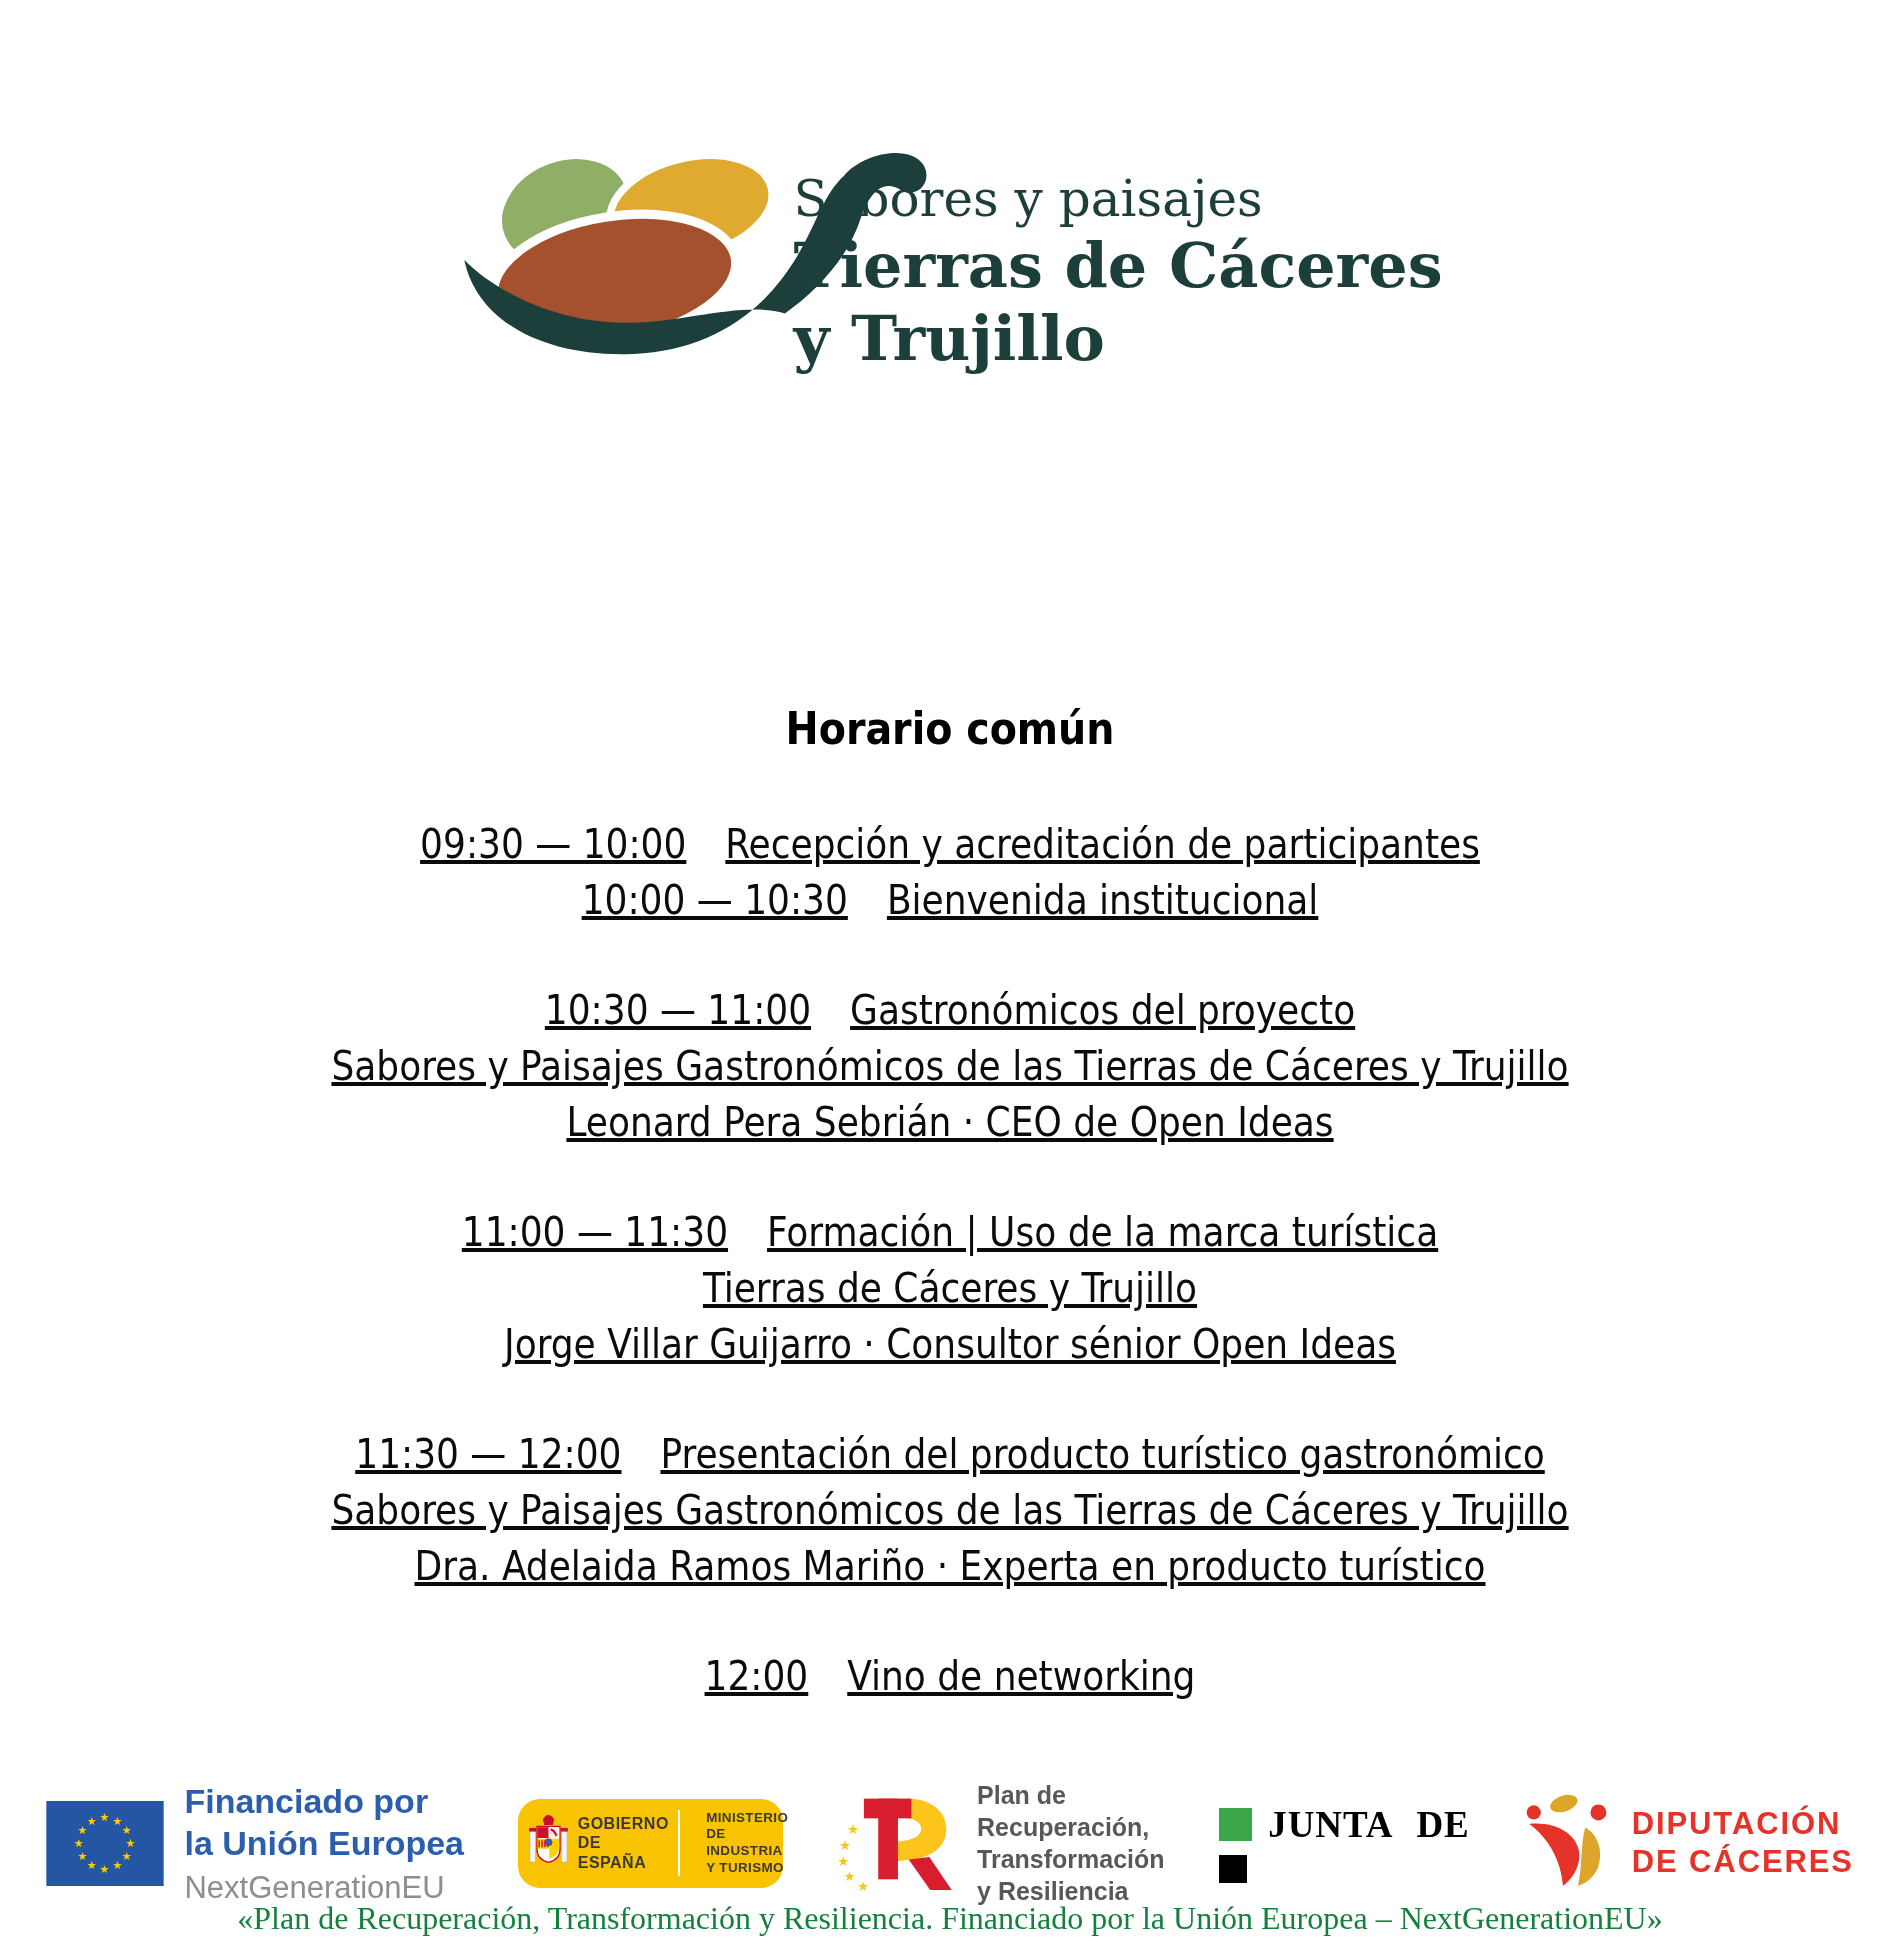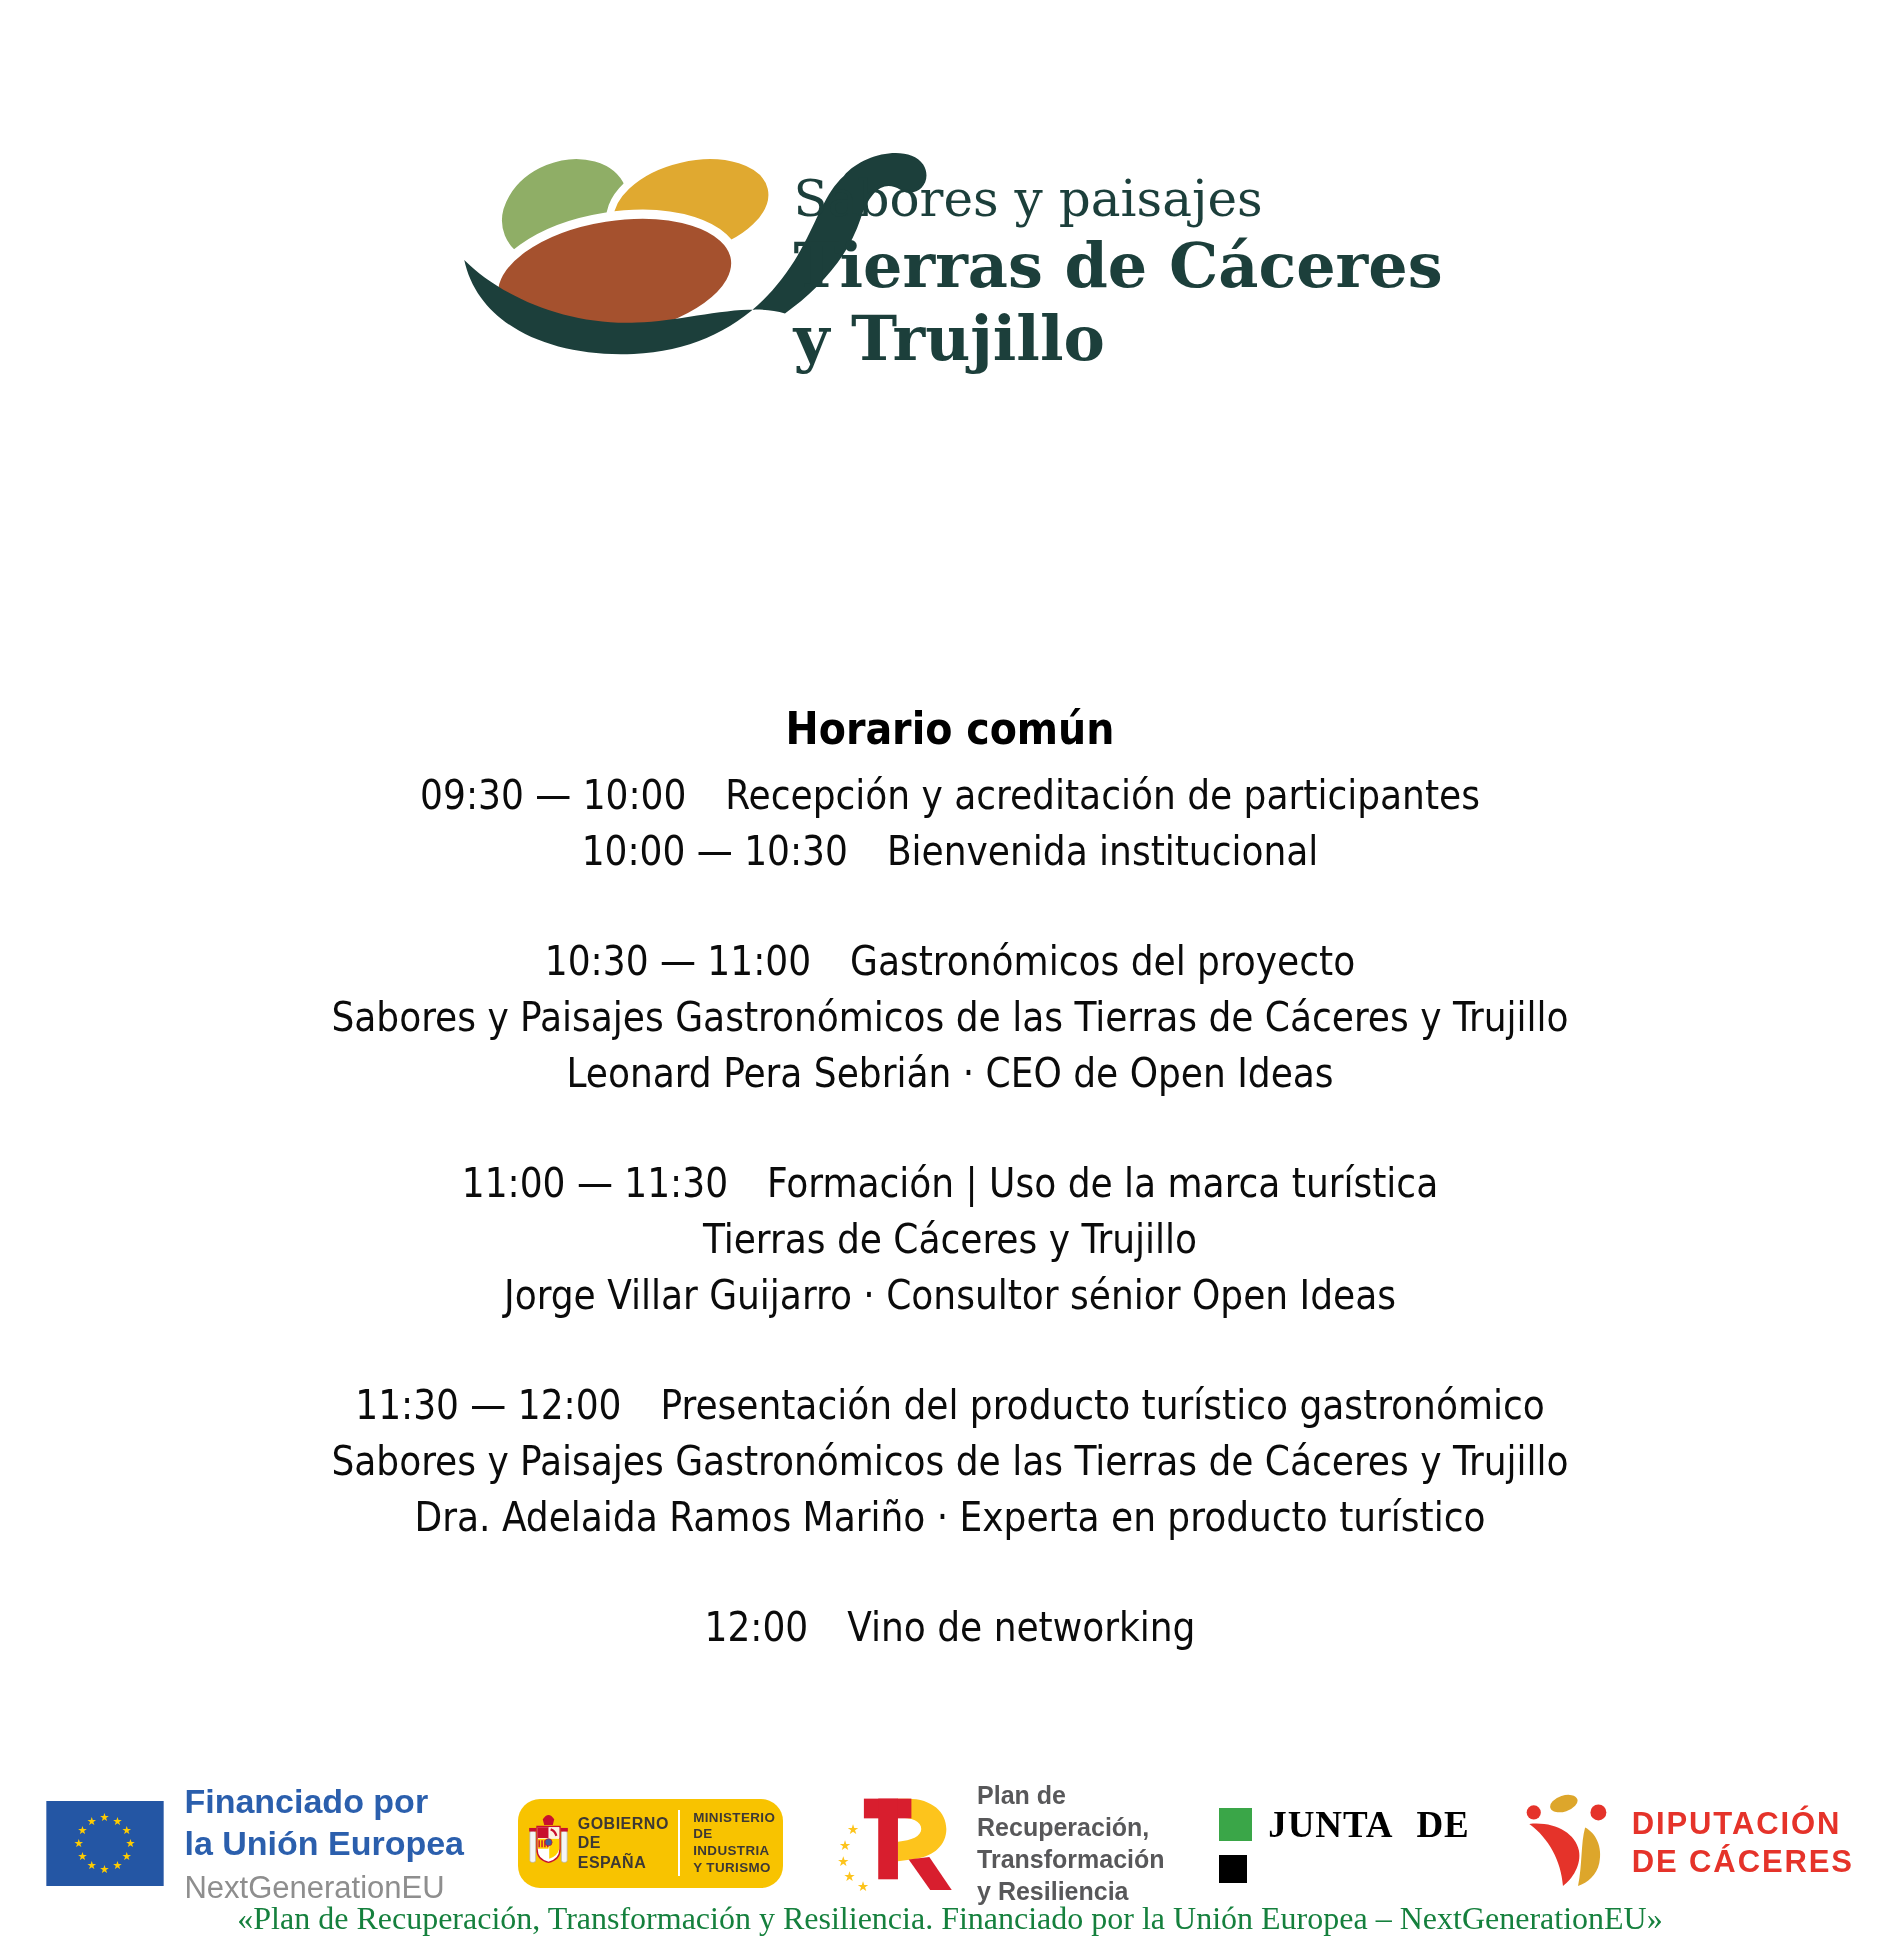--- a/index.html
+++ b/index.html
@@ -20,38 +20,38 @@
   .spoon-svg{width:475px;height:252px;flex:0 0 auto;}
   .logo-text{position:relative;margin-left:-139px;padding-top:39px;font-family:"DejaVu Serif","Liberation Serif",serif;color:var(--teal);white-space:nowrap;}
   .logo-tagline{font-size:50px;font-weight:500;letter-spacing:0px;}
   .logo-title{font-size:62px;font-weight:800;line-height:69px;letter-spacing:0px;margin-top:3.7px;}
 
   
   .doc-title{position:absolute;top:588px;width:100%;text-align:center;font-size:83px;font-weight:800;font-stretch:condensed;letter-spacing:-0.9px;color:#000;}
   .doc-subtitle{position:absolute;top:703px;width:100%;text-align:center;font-size:44px;font-weight:800;font-stretch:condensed;color:#000;}
 
   
-  .schedule{position:absolute;top:767px;width:100%;text-align:center;font-size:40px;font-stretch:condensed;line-height:56px;color:var(--body_text);}
+  .schedule{position:absolute;top:816px;width:100%;text-align:center;font-size:40px;font-stretch:condensed;line-height:56px;color:var(--body_text);text-decoration:underline;}
   .schedule .group{margin-bottom:54px;}
   .schedule .time{white-space:pre;}
   .schedule .time::after{content:"";display:inline-block;width:39px;}
 
   
   .footer{position:absolute;top:1779px;left:0;width:100%;display:flex;justify-content:center;align-items:center;gap:54px;}
   .lockup{display:flex;align-items:center;}
 
   .eu-flag{width:118px;height:85px;flex:0 0 auto;}
   .eu-text{margin-left:20.4px;}
   .eu-text .l1{font-family:"Liberation Sans",sans-serif;font-size:34px;font-weight:700;color:var(--eu_text);line-height:42px;}
   .eu-text .sub{font-family:"Liberation Sans",sans-serif;font-size:31px;color:var(--eu_sub);margin-top:6.5px;}
 
   .gob-box{width:265px;height:89px;background:var(--gob_bg);display:flex;align-items:center;}
   .gob-arms{width:43px;height:72px;margin-left:9.3px;flex:0 0 auto;}
   .gob-col1{margin-left:7.4px;padding-right:9.3px;font-size:16px;font-weight:700;letter-spacing:0.5px;color:var(--gob_text);line-height:19.5px;font-family:"Liberation Sans",sans-serif;}
-  .gob-col2{border-left:2.8px solid #fff;padding-left:13px;font-size:13.4px;font-weight:700;letter-spacing:0.4px;color:var(--gob_text);line-height:16.7px;font-family:"Liberation Sans",sans-serif;}
+  .gob-col2{border-left:2.8px solid #fff;padding-left:26px;font-size:13.4px;font-weight:700;letter-spacing:0.4px;color:var(--gob_text);line-height:16.7px;font-family:"Liberation Sans",sans-serif;}
   .gob-box{gap:0;border-radius:22px;}
 
   .prtr-svg{width:121px;height:104px;flex:0 0 auto;}
   .prtr-text{margin-left:19px;font-family:"Liberation Sans",sans-serif;font-size:25px;font-weight:700;color:var(--prtr_text);line-height:32px;}
 
   .junta{display:flex;flex-direction:column;gap:9.3px;font-family:"Liberation Serif",serif;color:#000;}
   .junta-row{display:flex;align-items:center;}
   .junta-sq1{width:33px;height:33px;background:var(--junta_green);margin-right:16.7px;}
   .junta-sq2{width:28px;height:28px;background:#000;margin-right:22px;}
   .junta-t{font-size:37px;font-weight:600;letter-spacing:0.9px;word-spacing:15px;white-space:nowrap;font-stretch:condensed;}

